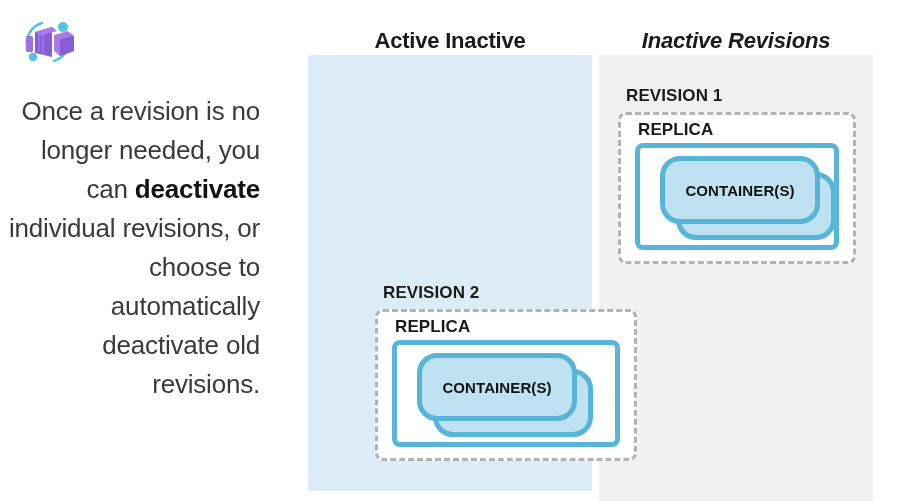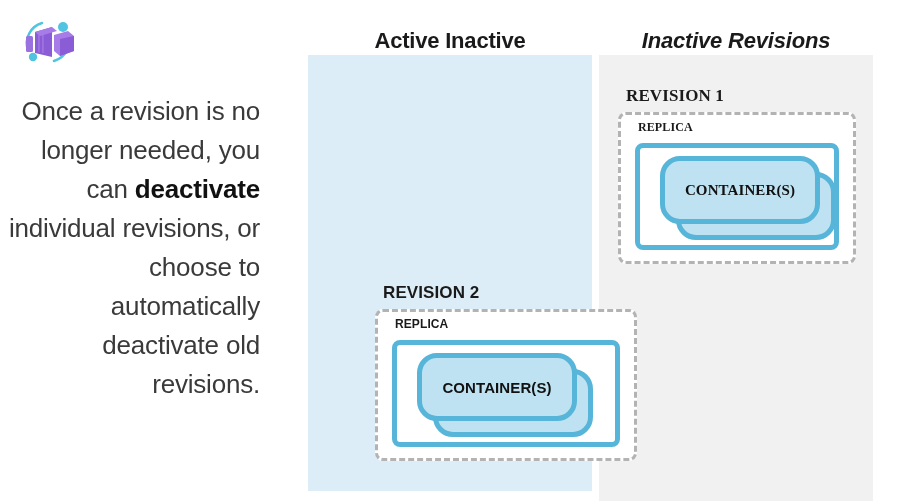--- a/index.html
+++ b/index.html
@@ -106,21 +106,21 @@
     box-sizing: border-box;
     border: 3px dashed #b3b3b3;
     border-radius: 8px;
     background: #ffffff;
   }
 
   .replica-label {
     position: absolute;
     left: 20px;
     top: 8px;
-    font-size: 12px;
+    font-size: 17px;
     font-weight: 700;
     color: #1a1a1a;
     letter-spacing: 0.1px;
     z-index: 4;
   }
 
   
   .replica-box {
     position: absolute;
     left: 17px;
@@ -166,21 +166,20 @@
     letter-spacing: 0.1px;
     white-space: nowrap;
   }
 
   
   #revision-group-1 {
     left: 618px;
     top: 112px;
     width: 238px;
     height: 152px;
-    font-family: Liberation Serif, serif;
   }
   #revision-group-2 {
     left: 331px;
     top: 309px;
     width: 262px;
     height: 152px;
     margin-left: 44px;
   }
 </style>
 </head>

